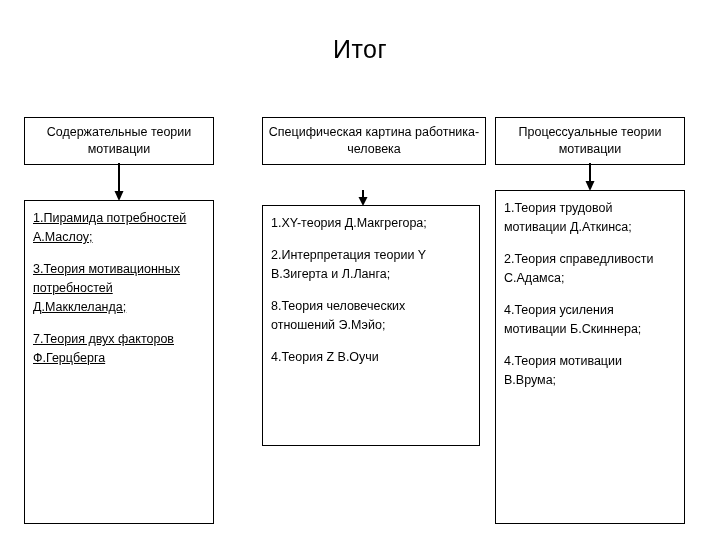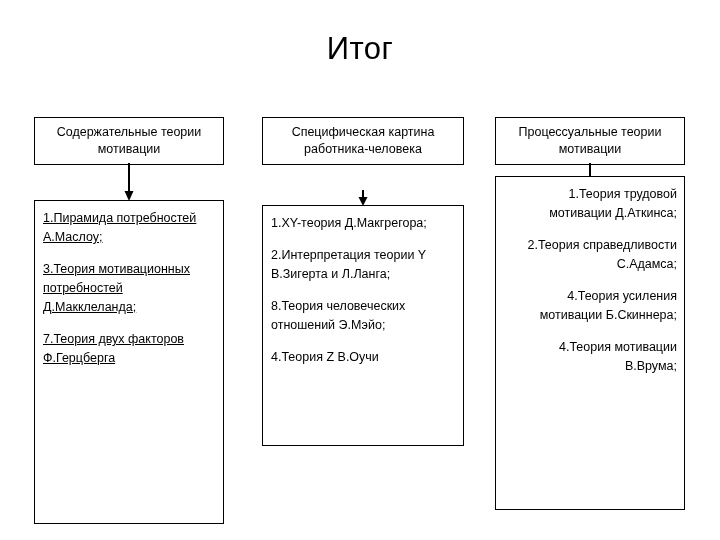--- a/index.html
+++ b/index.html
@@ -19,47 +19,47 @@
     position: relative;
     width: 720px;
     height: 540px;
   }
   #slide-title {
     position: absolute;
     top: 30px;
     left: 0;
     width: 720px;
     text-align: center;
-    font-size: 31px;
+    font-size: 25px;
     line-height: 38px;
     font-weight: normal;
     letter-spacing: 0.5px;
   }
   .column {
     position: absolute;
     top: 0;
     height: 540px;
   }
-  .col-1 { left: 34px;  width: 190px; }
+  .col-1 { left: 24px;  width: 190px; }
   .col-2 { left: 262px; width: 202px; }
   .col-3 { left: 495px; width: 228px; }
 
   .header-box {
     position: absolute;
     left: 0;
     box-sizing: border-box;
     border: 1px solid #000000;
     background: #ffffff;
     text-align: center;
     font-size: 12.5px;
     line-height: 17px;
     padding: 6px 4px 6px 4px;
   }
   .col-1 .header-box { top: 117px; width: 190px; }
-  .col-2 .header-box { top: 117px; width: 202px; }
+  .col-2 .header-box { top: 117px; width: 224px; }
   .col-3 .header-box { top: 117px; width: 190px; }
 
   .connector {
     position: absolute;
     width: 14px;
   }
   .col-1 .connector { left: 88px;  top: 163px; height: 38px; }
   .col-2 .connector { left: 94px;  top: 190px; height: 16px; }
   .col-3 .connector { left: 88px;  top: 163px; height: 28px; }
 
@@ -69,22 +69,22 @@
     position: absolute;
     left: 0;
     box-sizing: border-box;
     border: 1px solid #000000;
     background: #ffffff;
     font-size: 12.5px;
     line-height: 19px;
     padding: 8px 7px 8px 8px;
   }
   .col-1 .body-box { top: 200px; width: 190px; height: 324px; text-decoration: underline; }
-  .col-2 .body-box { top: 205px; width: 202px; height: 241px; }
-  .col-3 .body-box { top: 176px; width: 190px; height: 334px; text-align: right; }
+  .col-2 .body-box { top: 205px; width: 218px; height: 241px; }
+  .col-3 .body-box { top: 190px; width: 190px; height: 334px; }
 
   .body-box p {
     margin: 0 0 13px 0;
   }
   .body-box p:last-child {
     margin-bottom: 0;
   }
 </style>
 </head>
 <body>

